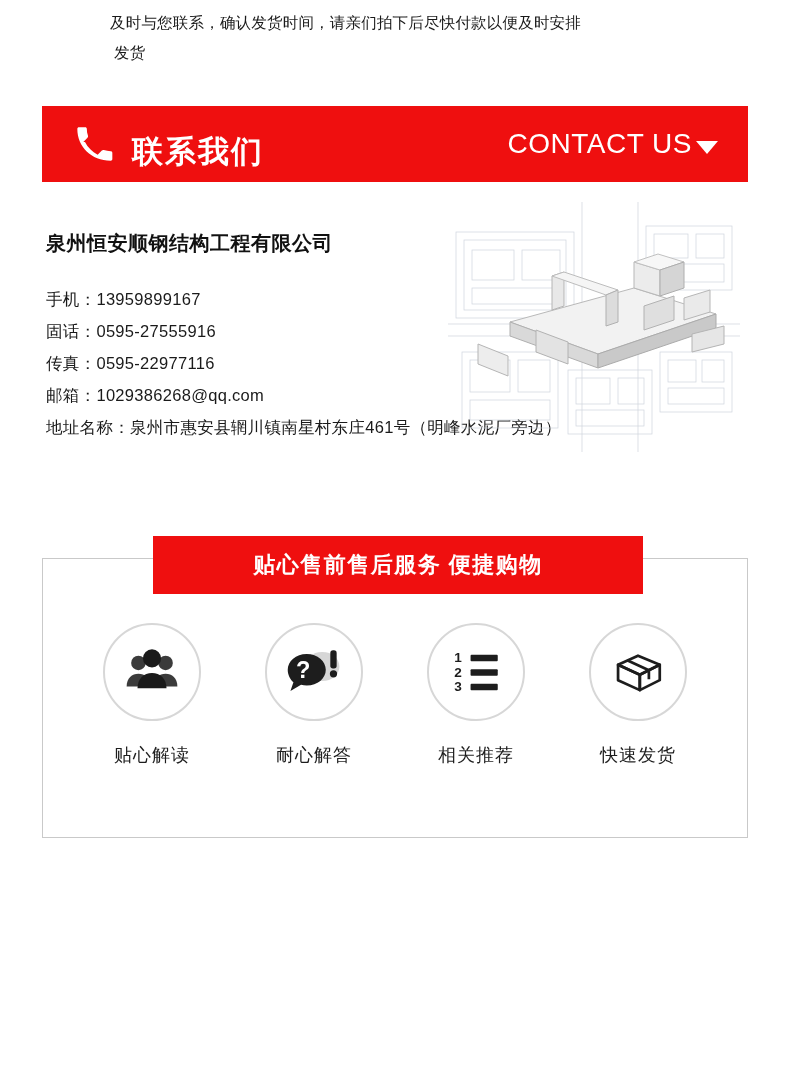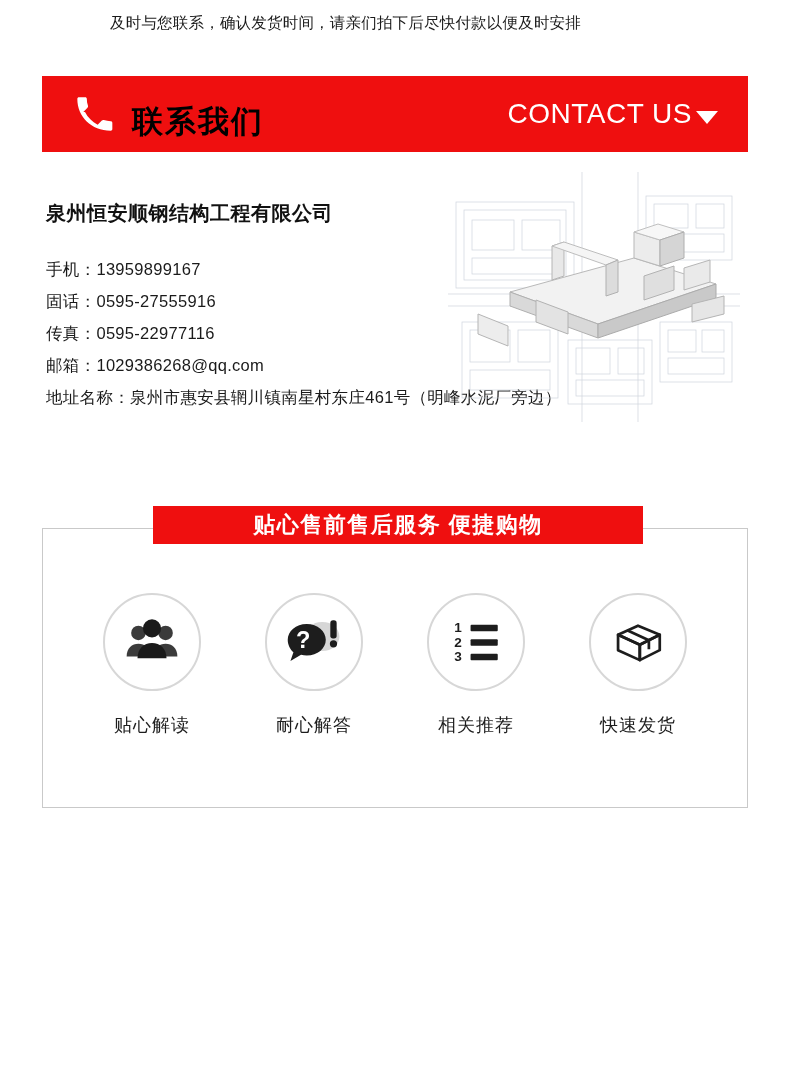--- a/index.html
+++ b/index.html
@@ -41,21 +41,21 @@
     display: flex;
     align-items: center;
     gap: 18px;
   }
   .phone-icon {
     width: 40px;
     height: 40px;
     display: block;
   }
   .banner-cn {
-    color: #000000;
+    color: #ffffff;
     font-size: 31px;
     font-weight: bold;
     letter-spacing: 2px;
     margin-top: 16px;
   }
   .banner-right {
     display: flex;
     align-items: center;
     gap: 4px;
   }
@@ -107,21 +107,21 @@
     margin: 58px 42px 0 42px;
     border: 1px solid #c9c9c9;
     position: relative;
     height: 280px;
   }
   .service-title {
     position: absolute;
     top: -23px;
     left: 110px;
     width: 490px;
-    height: 38px;
+    height: 58px;
     background: #ef0f0f;
     color: #fff;
     font-size: 22px;
     font-weight: bold;
     letter-spacing: 1.5px;
     display: flex;
     align-items: center;
     justify-content: center;
   }
   .service-items {
@@ -148,20 +148,21 @@
     font-size: 18px;
     color: #1d1d1d;
     letter-spacing: 1px;
   }
 </style>
 </head>
 <body>
 
 <div class="top-note">
   <div>及时与您联系，确认发货时间，请亲们拍下后尽快付款以便及时安排</div>
+  <div class="line2">发货</div>
 </div>
 
 <div class="contact-banner">
   <div class="banner-left">
     <span class="phone-icon">
       <svg viewBox="0 0 24 24" width="40" height="40" aria-hidden="true">
         <path fill="#ffffff" d="M6.6 10.8c1.7 3.3 4.3 5.9 7.6 7.6l2.5-2.5c.3-.3.8-.4 1.2-.3 1.3.4 2.7.7 4.1.7.6 0 1 .4 1 1V21c0 .6-.4 1-1 1C10.4 22 2 13.6 2 3c0-.6.4-1 1-1h3.7c.6 0 1 .4 1 1 0 1.4.2 2.8.7 4.1.1.4 0 .9-.3 1.2l-2.5 2.5z"></path>
       </svg>
     </span>
     <span class="banner-cn">联系我们</span>

